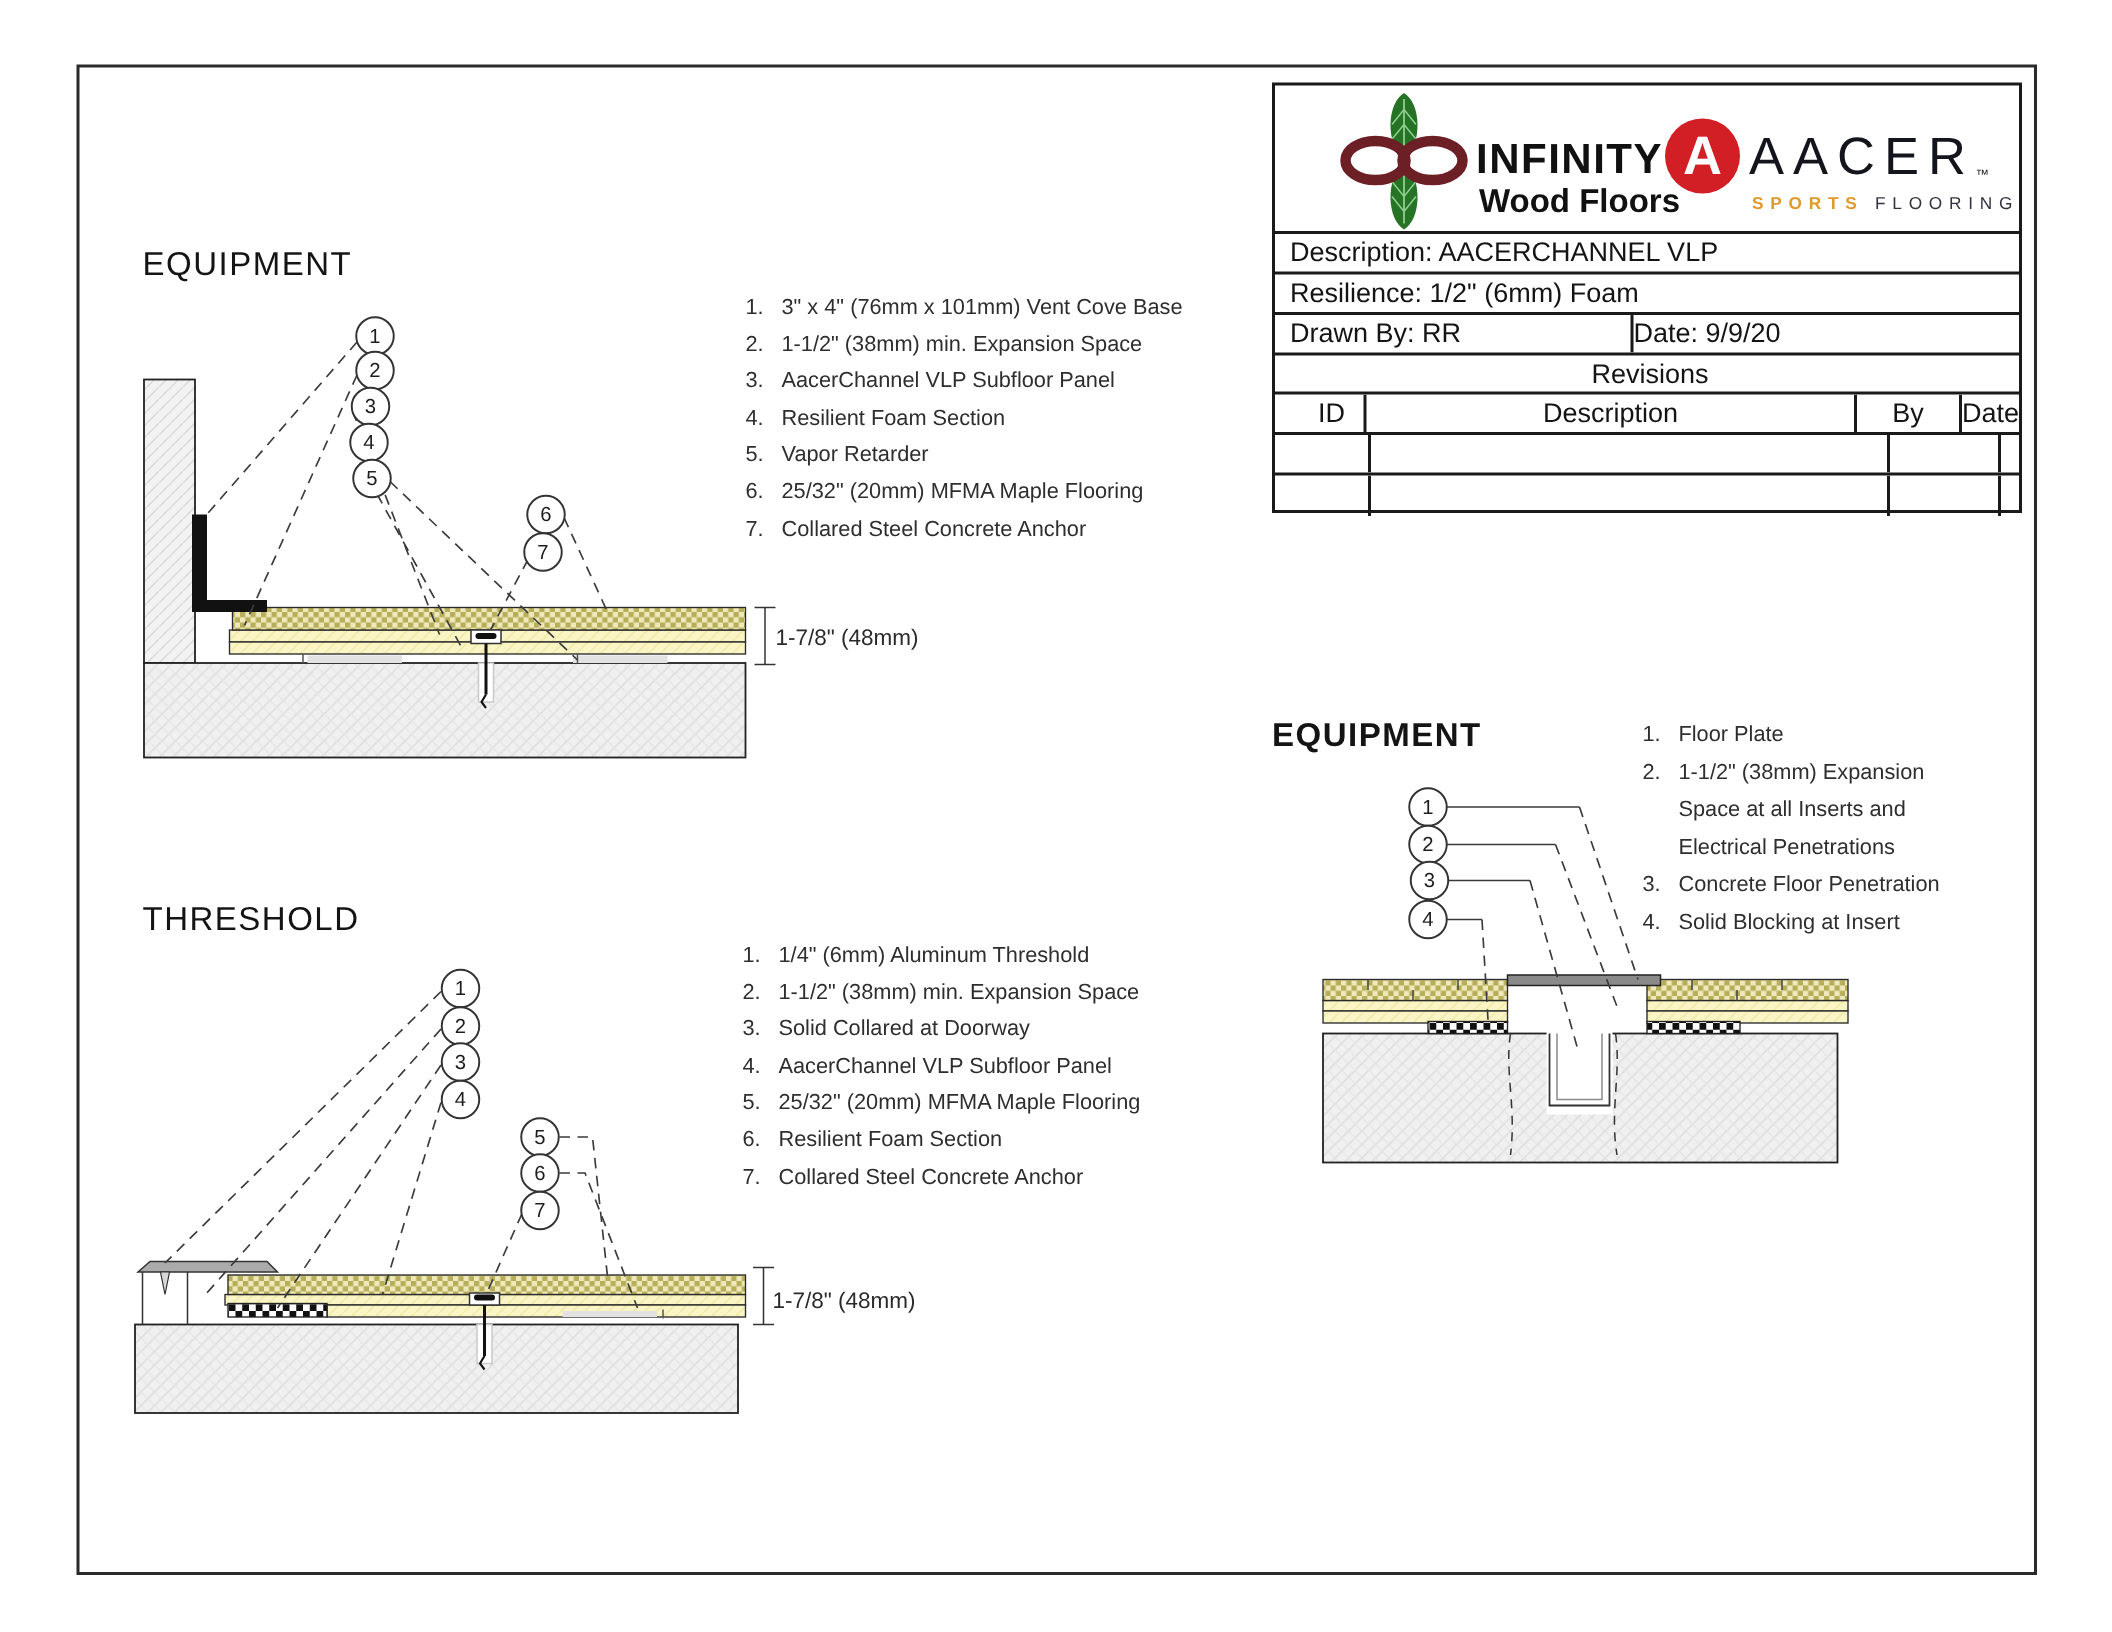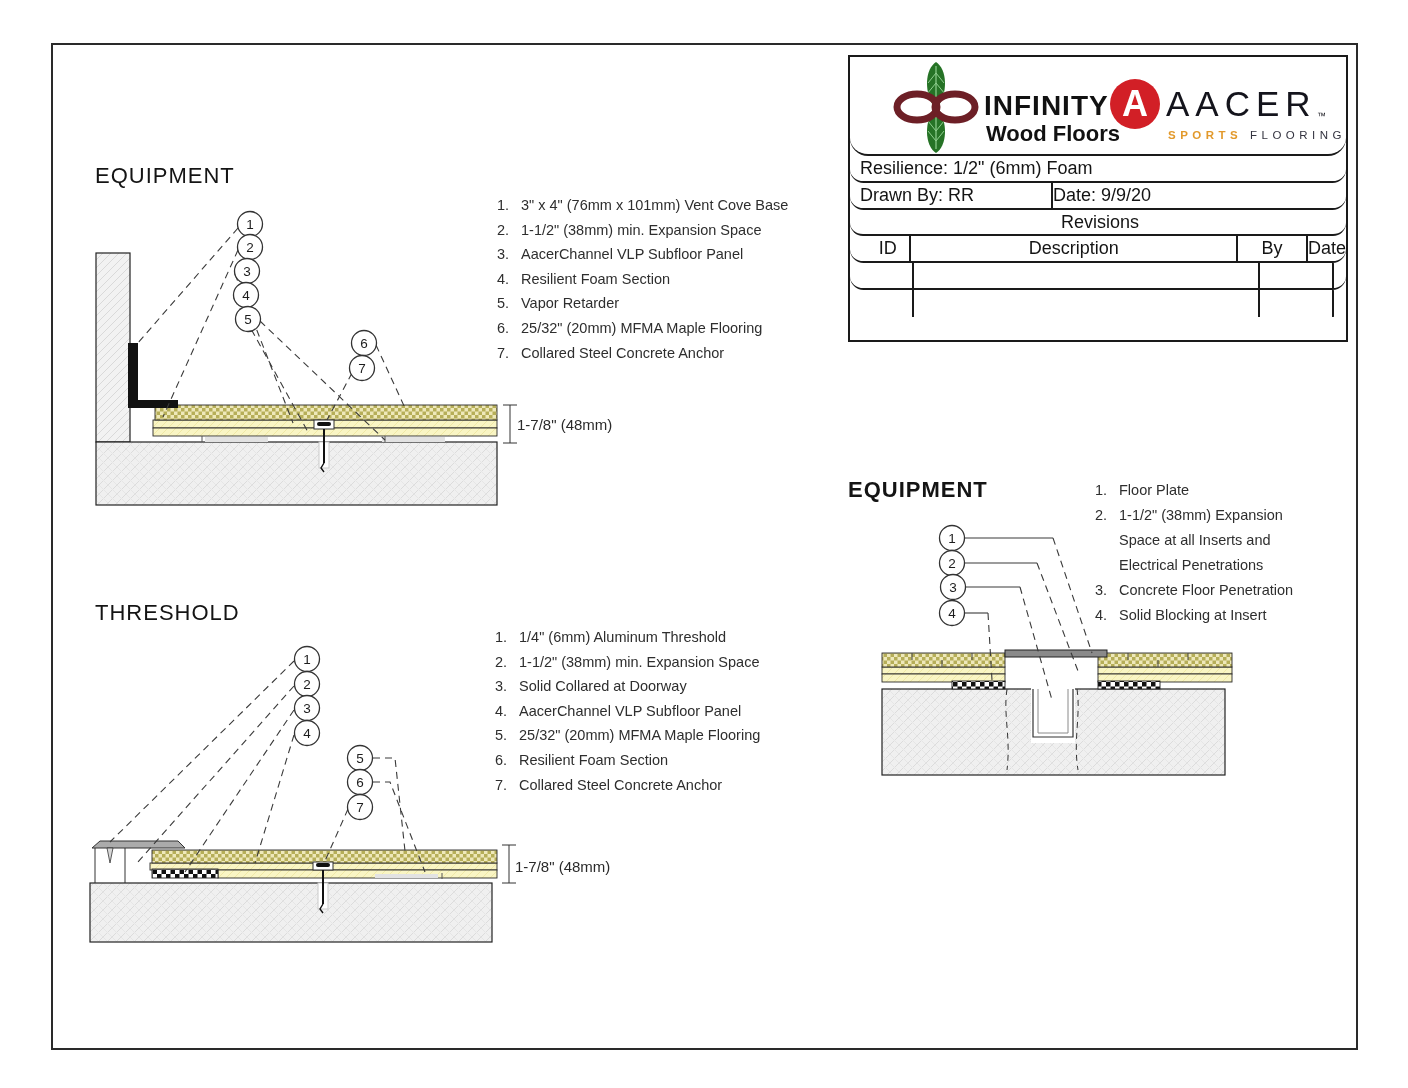--- a/index.html
+++ b/index.html
@@ -11,25 +11,25 @@
   .dwg{position:absolute;}
   
   .notes{position:absolute;list-style:none;margin:0;padding:0;font-size:14.5px;color:#2e2e2e;}
   .notes li{display:flex;line-height:24.6px;}
   .notes .num{width:24px;flex:0 0 24px;}
   .notes .txt{white-space:pre-line;}
   .notes.eq li{line-height:25px;}
   
   .tb{position:absolute;left:848px;top:55px;width:500px;height:287px;
       border:2px solid #1a1a1a;box-sizing:border-box;font-size:18px;color:#141414;}
-  .tb .row{box-sizing:border-box;border-bottom:2px solid #1a1a1a;overflow:hidden;border-radius:18px;}
+  .tb .row{box-sizing:border-box;border-bottom:2px solid #1a1a1a;overflow:hidden;}
   .tb .logo-row{height:99px;position:relative;}
   .tb .txt-row{height:27px;line-height:25px;padding-left:10px;}
   .tb .split{display:flex;padding-left:0;}
-  .tb .split .cell-l{width:203px;border-right:2px solid #1a1a1a;box-sizing:border-box;padding-left:10px;}
+  .tb .split .cell-l{width:239px;border-right:2px solid #1a1a1a;box-sizing:border-box;padding-left:10px;}
   .tb .split .cell-r{flex:1;}
   .tb .rev-title{height:26px;line-height:24px;text-align:center;padding-left:4px;}
   .tb .cols{display:flex;padding-left:16px;text-align:center;}
   .tb .cols .c1{width:48px;border-right:2px solid #1a1a1a;box-sizing:border-box;}
   .tb .cols .c2{width:346px;border-right:2px solid #1a1a1a;box-sizing:border-box;}
   .tb .cols .c3{width:74px;border-right:2px solid #1a1a1a;box-sizing:border-box;}
   .tb .cols .c4{flex:1;}
   .tb .row:last-child{border-bottom:none;}
   svg text{font-family:"Liberation Sans",sans-serif;}
   .co-circ{fill:#fff;stroke:#333;stroke-width:1.3px;}
@@ -360,20 +360,21 @@
         <g>
           <circle cx="285" cy="47" r="25" fill="#d21f26"></circle>
           <text x="285" y="59" font-size="36" font-weight="bold" fill="#ffffff" text-anchor="middle">A</text>
           <text x="316" y="59" font-family="Liberation Serif,serif" font-size="35" letter-spacing="6" fill="#14141c">AACER</text>
           <text x="467" y="62" font-size="9" fill="#14141c">™</text>
           <text x="318" y="82" font-size="11.5" font-weight="bold" letter-spacing="4.5" fill="#e2992b">SPORTS</text>
           <text x="400" y="82" font-size="11.5" letter-spacing="4.5" fill="#33333f">FLOORING</text>
         </g>
       </svg>
     </div>
+    <div class="row txt-row">Description: AACERCHANNEL VLP</div>
     <div class="row txt-row">Resilience: 1/2" (6mm) Foam</div>
     <div class="row txt-row split">
       <div class="cell-l">Drawn By: RR</div>
       <div class="cell-r">Date: 9/9/20</div>
     </div>
     <div class="row txt-row rev-title">Revisions</div>
     <div class="row txt-row cols">
       <div class="c1">ID</div>
       <div class="c2">Description</div>
       <div class="c3">By</div>

